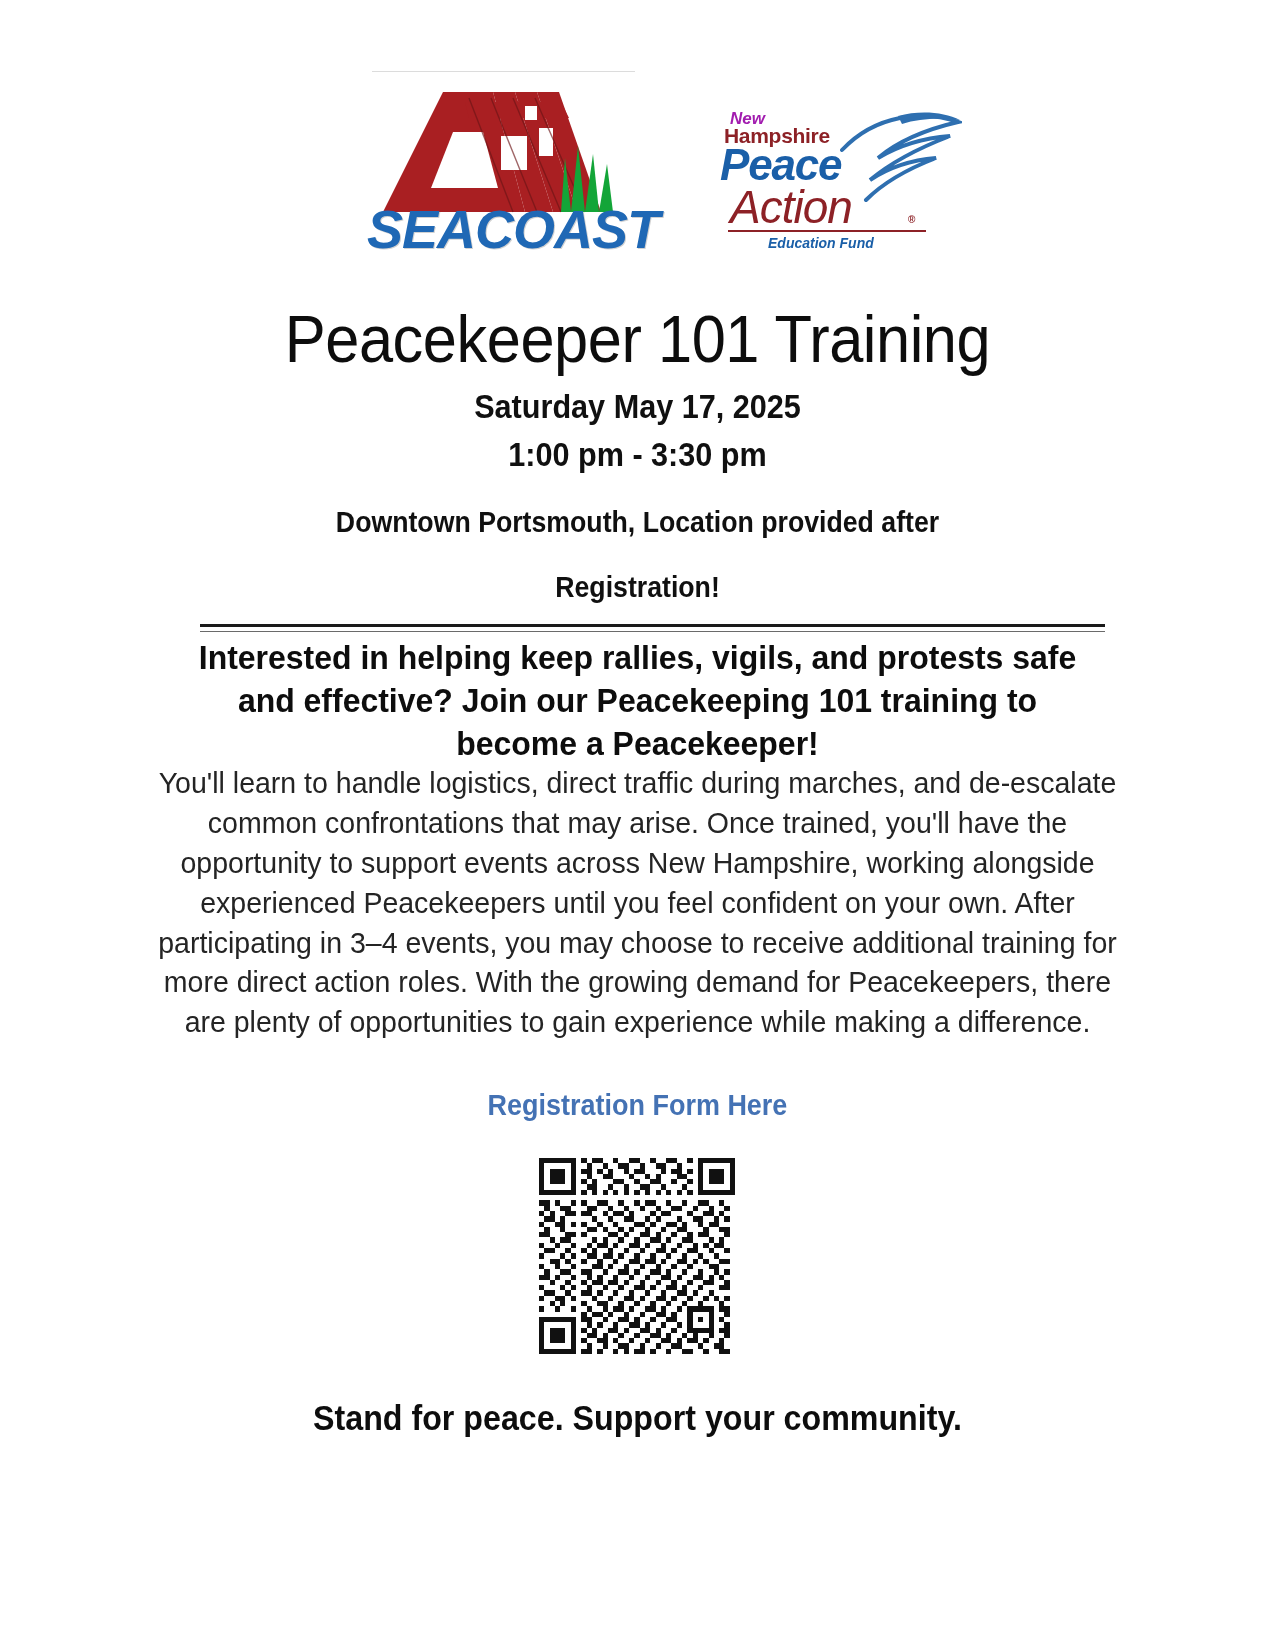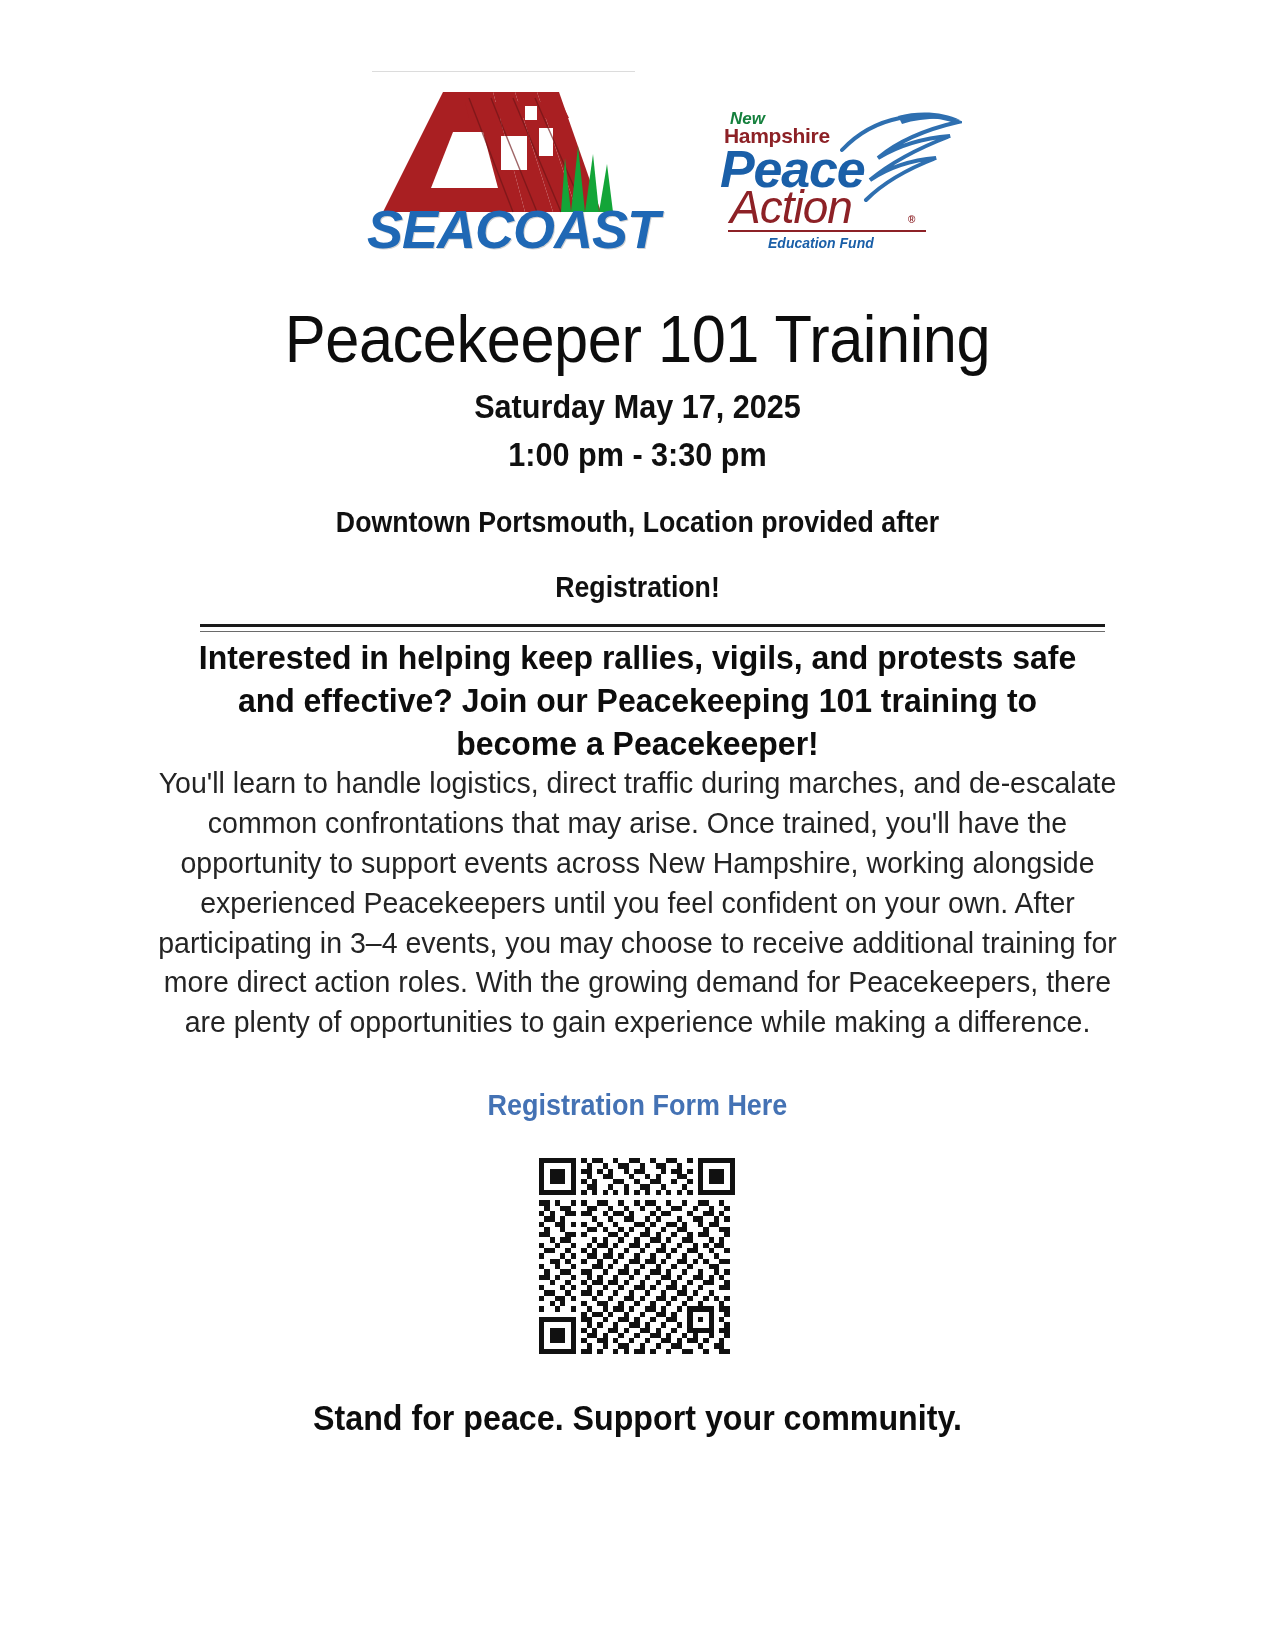--- a/index.html
+++ b/index.html
@@ -70,32 +70,32 @@
   .pa-logo {
     position: absolute;
     left: 712px;
     top: 48px;
     width: 225px;
     height: 150px;
   }
   .pa-new {
     position: absolute; left: 18px; top: 0;
     font-weight: bold; font-style: italic;
-    font-size: 17px; color: #15803d; line-height: 1;
+    font-size: 17px; color: #a21caf; line-height: 1;
   }
   .pa-hamp {
     position: absolute; left: 12px; top: 15px;
     font-weight: bold; 
     font-size: 21px; color: #8d2126; line-height: 1;
     letter-spacing: -0.3px;
   }
   .pa-peace {
     position: absolute; left: 8px; top: 33px;
     font-weight: bold; font-style: italic;
-    font-size: 52px; color: #1a5fa8; line-height: 1;
+    font-size: 44px; color: #1a5fa8; line-height: 1;
     letter-spacing: -1.2px;
   }
   .pa-action {
     position: absolute; left: 18px; top: 74px;
     font-weight: normal; font-style: italic;
     font-size: 46px; color: #8d2126; line-height: 1;
     letter-spacing: -1px;
   }
   .pa-reg {
     position: absolute; left: 196px; top: 104px;

